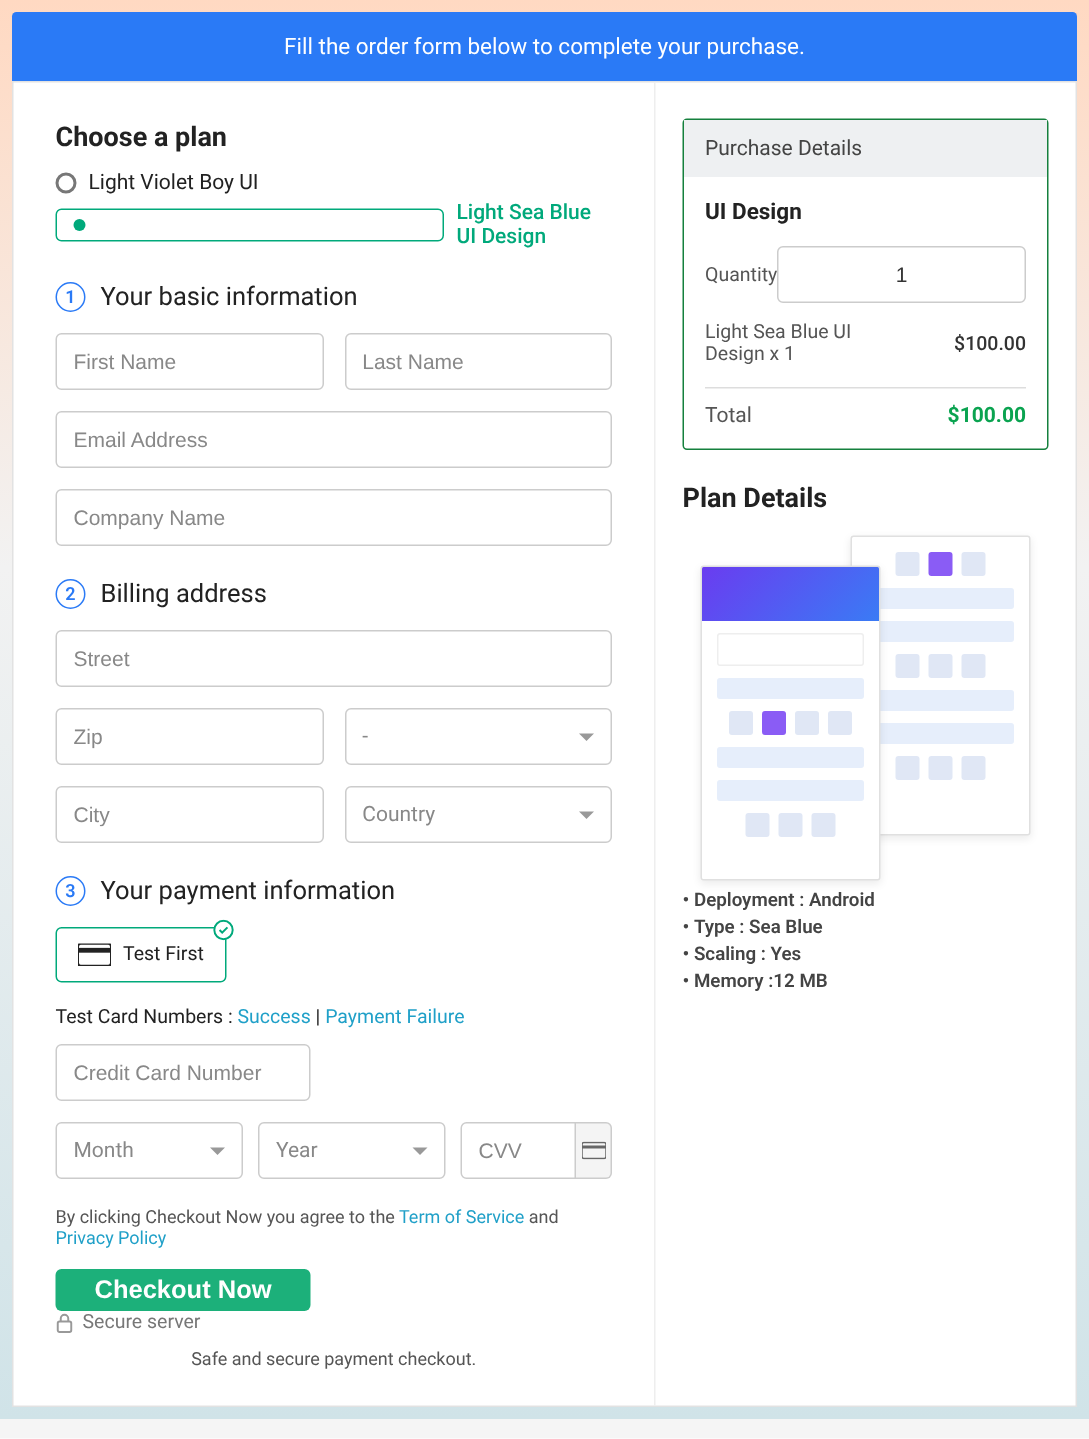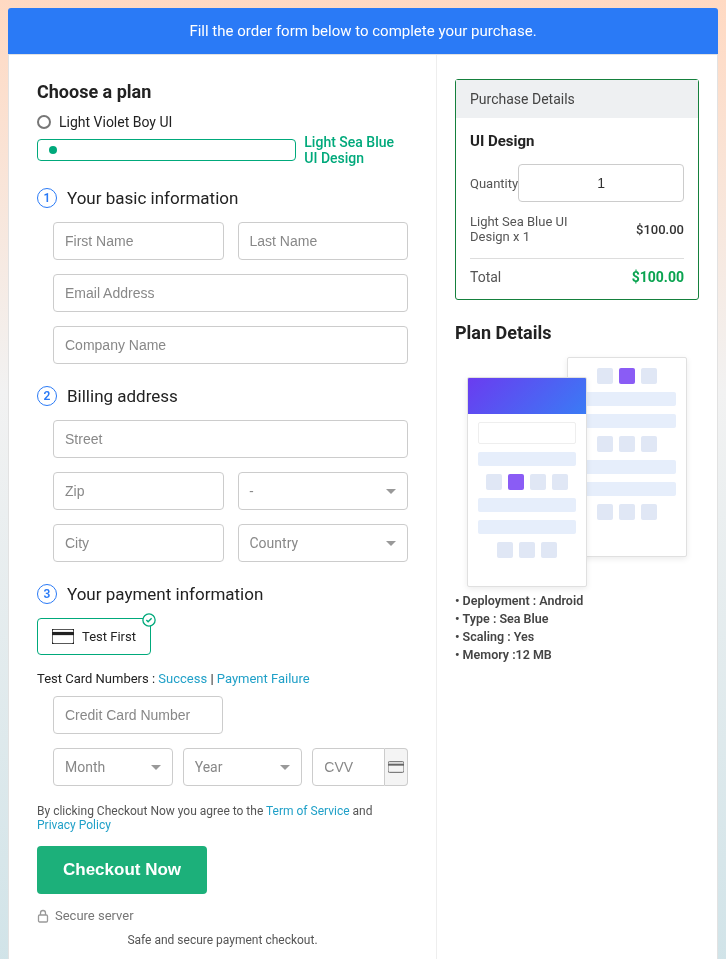--- a/index.html
+++ b/index.html
@@ -11,37 +11,37 @@
   .right{width:280px;padding:24px 18px 24px;}
   h2{font-size:18px;margin:0 0 12px;font-weight:700;}
   .radio-row{display:flex;align-items:center;gap:8px;margin:4px 0;font-size:14px;cursor:pointer;}
   .radio-outer{width:14px;height:14px;border:2px solid #777;border-radius:50%;display:inline-flex;align-items:center;justify-content:center;}
   .radio-outer.sel{border-color:#00a97b;}
   .radio-inner{width:8px;height:8px;border-radius:50%;background:#00a97b;}
   .selected-text{color:#00a97b;font-weight:500;}
   .section-title{display:flex;align-items:center;gap:10px;margin:22px 0 14px;}
   .step-num{width:20px;height:20px;border-radius:50%;border:1.5px solid #2a7af6;color:#2a7af6;display:flex;align-items:center;justify-content:center;font-size:12px;font-weight:600;}
   .section-title span.lbl{font-size:17px;font-weight:400;}
-  .row{display:flex;gap:14px;margin-bottom:14px;margin-left:16px;}
+  .row{display:flex;gap:14px;margin-bottom:14px;}
   .row>*{flex:1;}
   input[type=text],.sel{width:100%;border:1px solid #ccc;border-radius:4px;padding:10px 11px;font-size:14px;color:#333;background:#fff;}
   input::placeholder{color:#888;}
   .sel{display:flex;align-items:center;justify-content:space-between;cursor:pointer;color:#888;}
   .chev{width:0;height:0;border-left:5px solid transparent;border-right:5px solid transparent;border-top:5px solid #999;}
   .card-box{display:inline-flex;align-items:center;gap:8px;border:1.5px solid #00a97b;border-radius:4px;padding:10px 14px;font-size:13px;position:relative;margin-bottom:16px;}
   .check-badge{position:absolute;top:-6px;right:-6px;width:14px;height:14px;}
   .cc-icon{width:22px;height:15px;}
   .test-line{font-size:13px;margin-bottom:10px;}
   .link{color:#20a0c8;text-decoration:none;}
   .cvv-wrap{display:flex;}
   .cvv-wrap input{border-radius:4px 0 0 4px;}
   .cvv-btn{width:34px;border:1px solid #ccc;border-left:none;border-radius:0 4px 4px 0;background:#f4f4f4;display:flex;align-items:center;justify-content:center;}
   .agree{font-size:12px;color:#555;margin:18px 0 14px;}
-  .checkout-btn{background:#1cb07a;color:#fff;border:none;border-radius:4px;padding:14px 26px;font-size:17px;font-weight:600;cursor:pointer;}
-  .secure{display:flex;align-items:center;gap:6px;font-size:13px;color:#777;margin-top:14px;}
+  .checkout-btn{background:#1cb07a;color:#fff;border:none;border-radius:4px;padding:4px 26px;font-size:17px;font-weight:600;cursor:pointer;}
+  .secure{display:flex;align-items:center;gap:6px;font-size:13px;color:#777;margin-top:0;}
   .safe{font-size:12px;color:#555;margin-top:10px;text-align:center;}
   .panel{border:1px solid #15803d;border-radius:3px;margin-bottom:22px;}
   .panel-head{background:#eef0f2;padding:11px 14px;font-size:14px;color:#444;}
   .panel-body{padding:14px;}
   .panel-body h3{margin:0 0 14px;font-size:15px;font-weight:700;}
   .prow{display:flex;justify-content:space-between;align-items:center;font-size:13px;color:#555;margin-bottom:12px;}
   .qty{width:44px;border:1px solid #ccc;border-radius:3px;padding:5px 8px;text-align:center;font-size:13px;}
   .price{color:#333;font-weight:500;}
   .divider{border-top:1px solid #ddd;margin:14px 0 10px;}
   .total-row{display:flex;justify-content:space-between;font-size:14px;}

